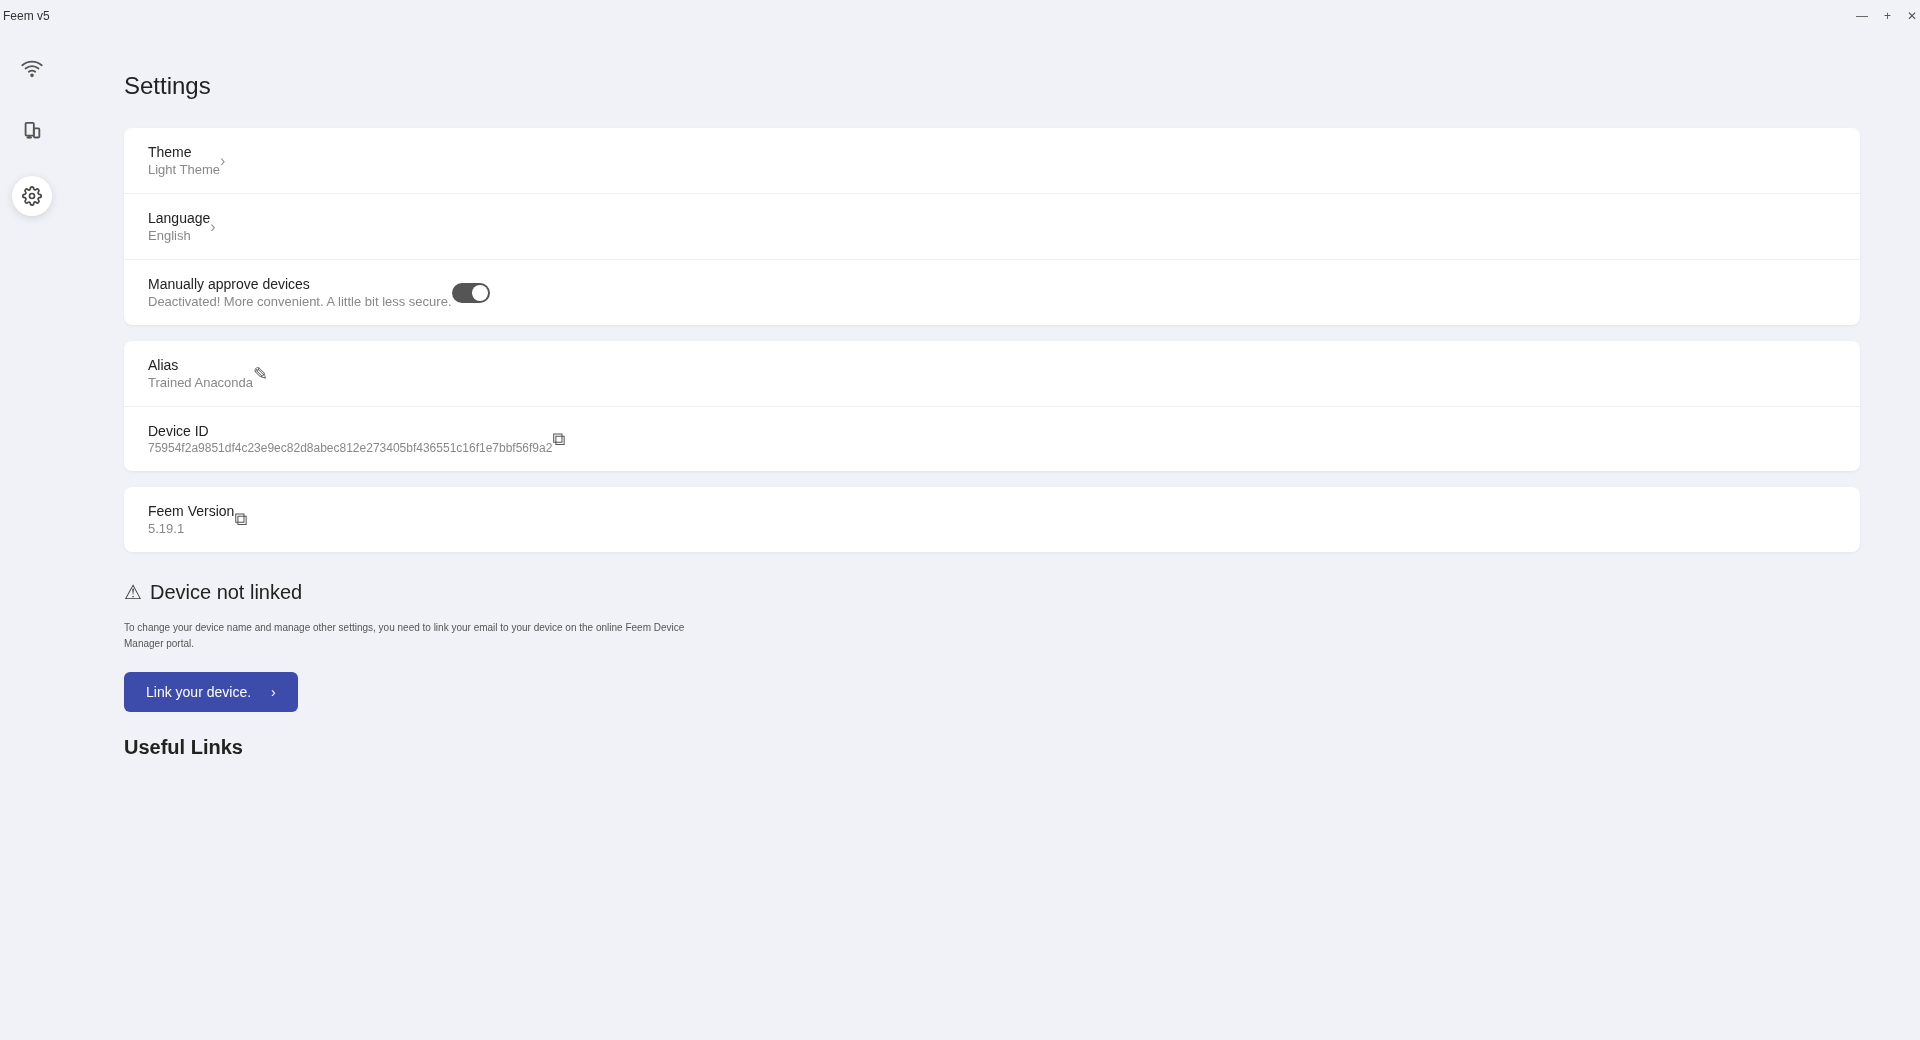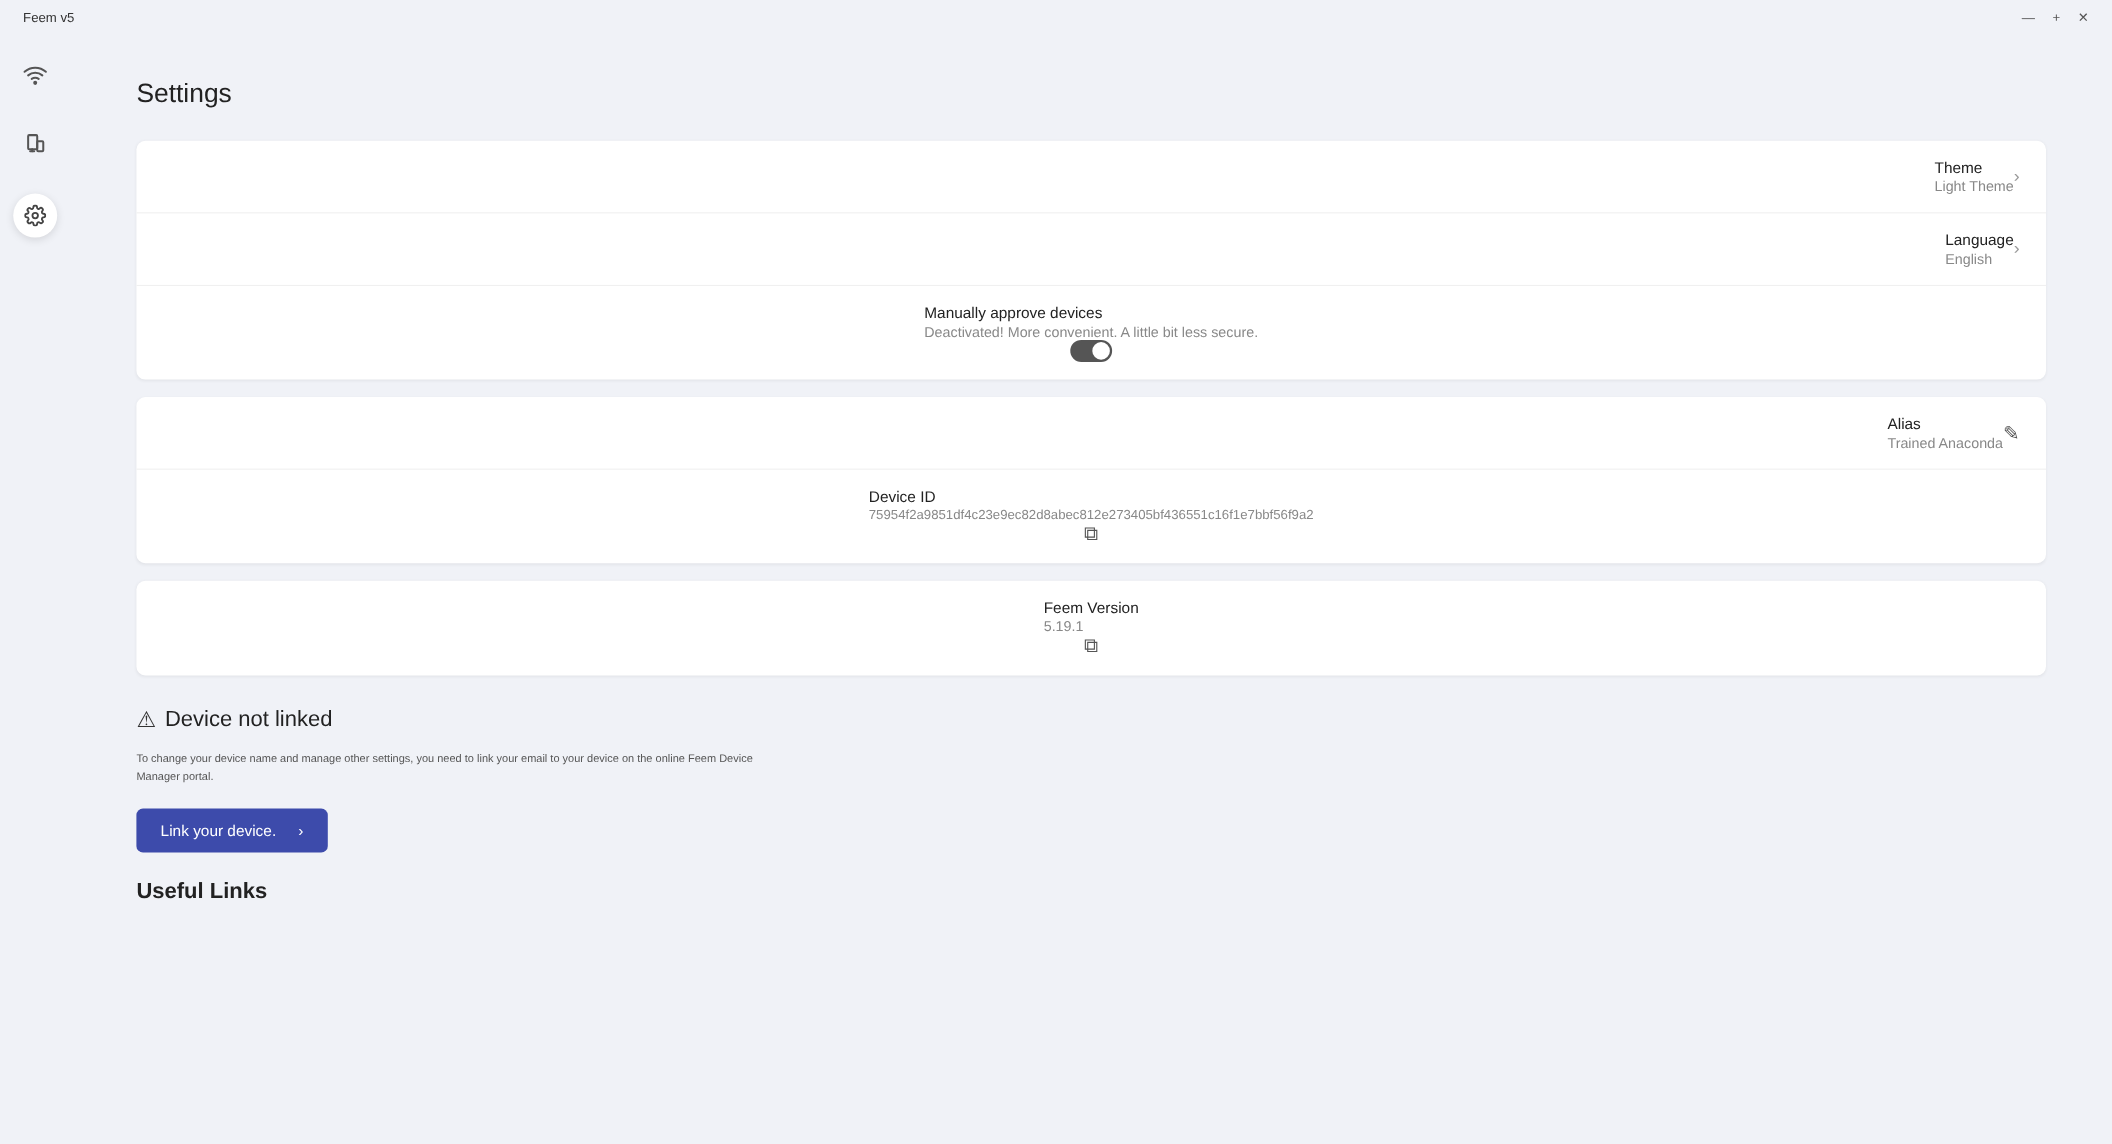--- a/index.html
+++ b/index.html
@@ -18,21 +18,21 @@
       flex-direction: column;
     }
 
     
     .titlebar {
       height: 32px;
       background: #f0f2f7;
       display: flex;
       align-items: center;
       justify-content: space-between;
-      padding: 0 21px;
+      padding: 0 3px;
       flex-shrink: 0;
       gap: 13px;
     }
 
     .titlebar-title {
       font-size: 12px;
       color: #333;
     }
 
     .titlebar-controls {
@@ -104,29 +104,28 @@
       background: #fff;
       border-radius: 8px;
       margin-bottom: 16px;
       padding: 0;
       box-shadow: 0 1px 3px rgba(0,0,0,0.06);
     }
 
     .card-row {
       display: flex;
       align-items: center;
-      justify-content: flex-end;
+      justify-content: flex-start;
       padding: 16px 24px;
       border-bottom: 1px solid #f0f0f0;
       cursor: pointer;
     }
 
     .card-row:last-child {
       border-bottom: none;
-      flex-direction: column;
     }
 
     .card-row-left {
       display: flex;
       flex-direction: column;
     }
 
     .card-row-label {
       font-size: 14px;
       font-weight: 500;

